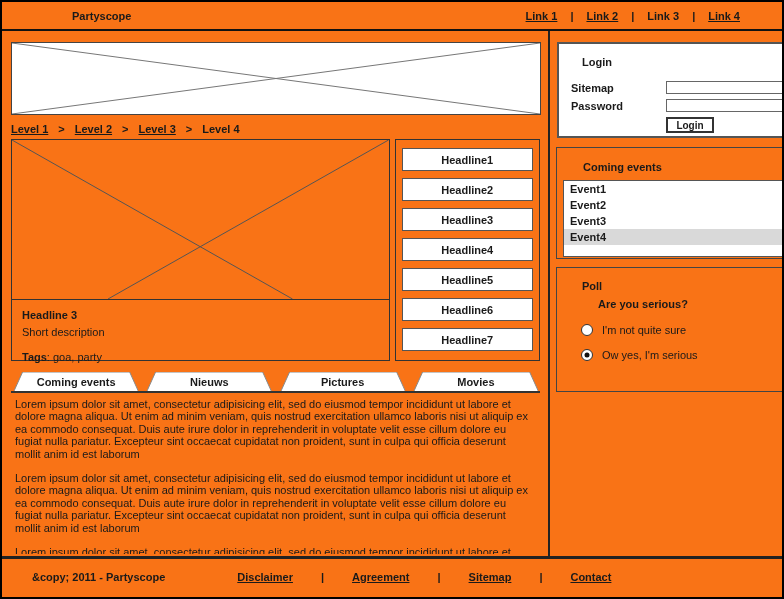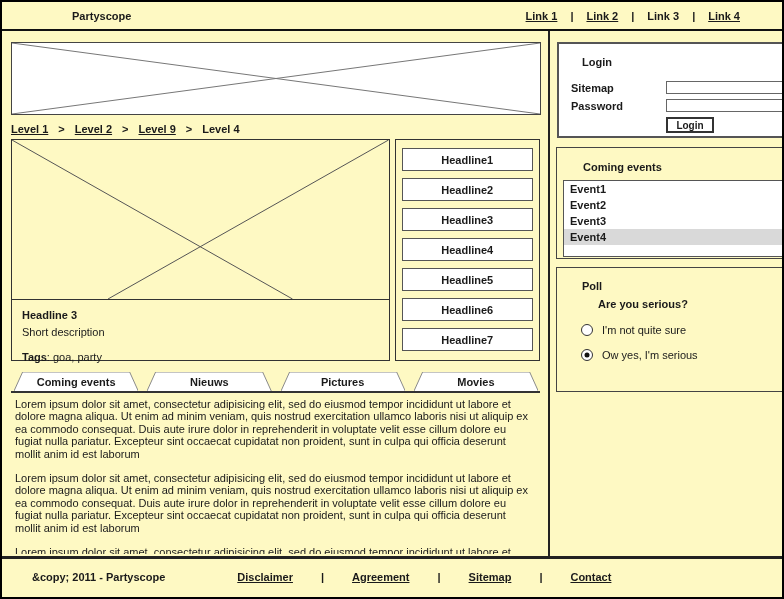--- a/index.html
+++ b/index.html
@@ -3,21 +3,21 @@
 <meta charset="utf-8">
 <style>
   * { box-sizing: border-box; margin: 0; padding: 0; }
   html, body { background: #fff; }
   body { font-family: "Liberation Sans", sans-serif; }
 
   .page {
     position: relative;
     width: 784px; height: 599px;
     border: 2px solid #000;
-    background: #fef9c3;
+    background: #f97316;
     overflow: hidden;
   }
 
   
   .header {
     height: 29px;
     border-bottom: 2px solid #111;
     display: flex; align-items: center;
   }
   .header .site-title {
@@ -203,21 +203,21 @@
           <line x1="0" y1="0" x2="100" y2="100" stroke="#777" stroke-width="1" vector-effect="non-scaling-stroke"></line>
           <line x1="100" y1="0" x2="0" y2="100" stroke="#777" stroke-width="1" vector-effect="non-scaling-stroke"></line>
         </svg>
       </div>
 
       <div class="breadcrumb">
         <span class="u">Level 1</span>
         <span class="sep">&gt;</span>
         <span class="u">Level 2</span>
         <span class="sep">&gt;</span>
-        <span class="u">Level 9</span>
+        <span class="u">Level 3</span>
         <span class="sep">&gt;</span>
         <span>Level 4</span>
       </div>
 
       <div class="content-row">
 
         <div class="article-box">
           <div class="article-image">
             <svg class="ph-svg" viewBox="0 0 100 100" preserveAspectRatio="none">
               <line x1="0" y1="0" x2="74.5" y2="100" stroke="#555" stroke-width="1" vector-effect="non-scaling-stroke"></line>

